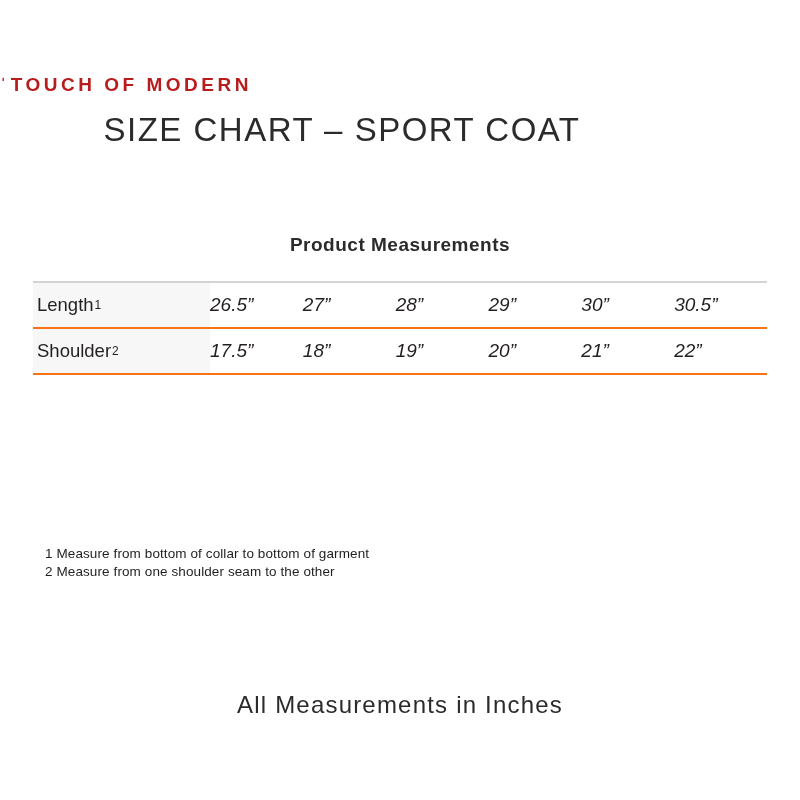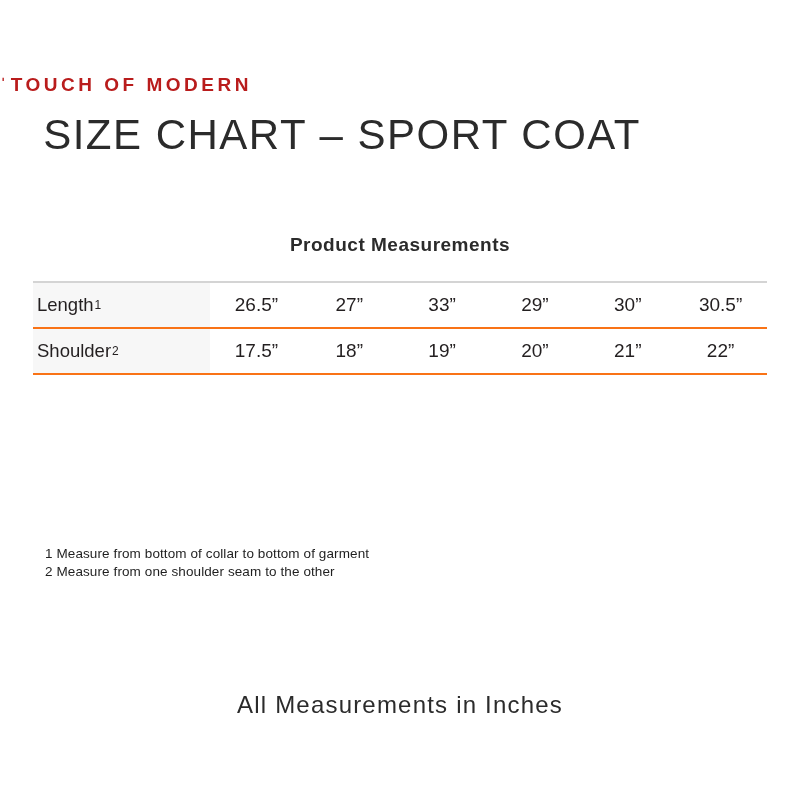--- a/index.html
+++ b/index.html
@@ -14,21 +14,21 @@
   .brand {
     position: absolute; top: 74px; left: 0; width: 658px;
     text-align: left;
     font-size: 19px; font-weight: 700; letter-spacing: 3.5px;
     color: #b91c1c;
   }
   .brand .mark { font-size: 19px; font-weight: 700; margin-right: 1px; }
   .page-title {
     position: absolute; top: 111px; left: 0; width: 684px;
     text-align: center;
-    font-size: 42px; font-weight: 400; letter-spacing: 1.5px;
+    font-size: 33px; font-weight: 400; letter-spacing: 1.5px;
     color: #2b2b2b;
   }
   .section-heading {
     position: absolute; top: 234px; left: 0; width: 800px;
     text-align: center;
     font-size: 19px; font-weight: 700; letter-spacing: 0.5px;
     color: #2b2b2b;
   }
   .size-table {
     position: absolute; left: 33px; top: 281px; width: 734px;
@@ -58,21 +58,21 @@
     box-sizing: border-box;
     font-size: 18.5px;
     text-align: left;
   }
   .label-cell sup {
     font-size: 12px;
     line-height: 0;
     vertical-align: super;
     margin-left: 1px;
   }
-  .value-cell { text-align: center; }
+  .value-cell { text-align: left; font-style: italic; }
   .footnotes {
     position: absolute; left: 45px; top: 545px;
     font-size: 13.5px; line-height: 18px;
     color: #1f1f1f;
     letter-spacing: 0.1px;
   }
   .bottom-note {
     position: absolute; top: 691px; left: 0; width: 800px;
     text-align: center;
     font-size: 24px; letter-spacing: 1.2px;
@@ -93,21 +93,21 @@
 <div class="size-table">
 
   <div class="body-rows">
     <div class="grid-row data-row">
       <div class="label-cell">
         <span>Length</span>
           <sup>1</sup>
       </div>
       <div class="value-cell">26.5”</div>
       <div class="value-cell">27”</div>
-      <div class="value-cell">33”</div>
+      <div class="value-cell">28”</div>
       <div class="value-cell">29”</div>
       <div class="value-cell">30”</div>
       <div class="value-cell">30.5”</div>
     </div>
 
     <div class="grid-row data-row">
       <div class="label-cell">
         <span>Shoulder</span>
           <sup>2</sup>
       </div>

